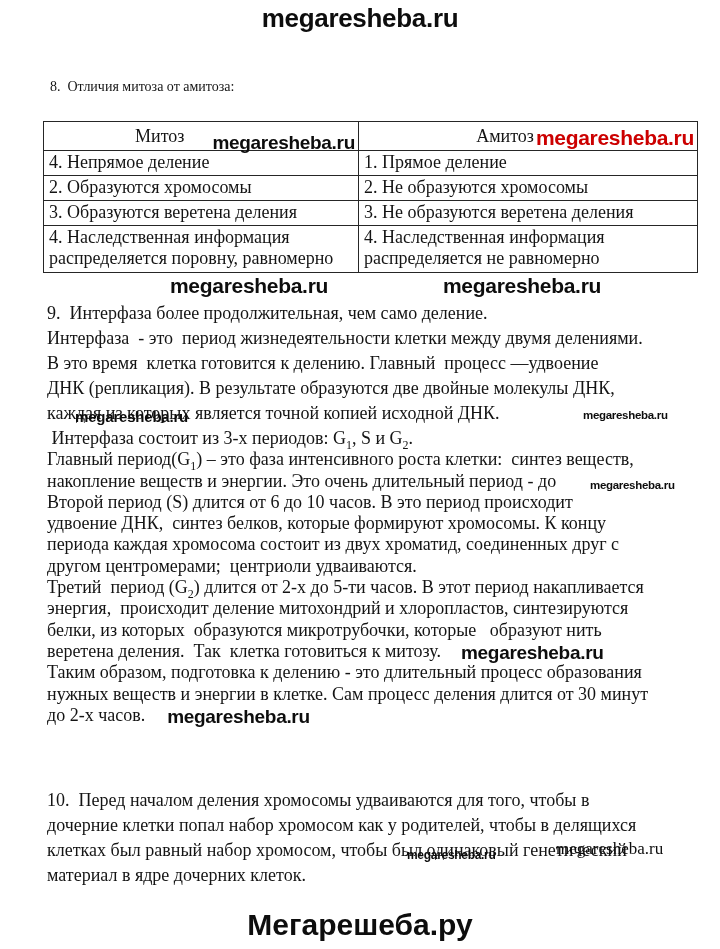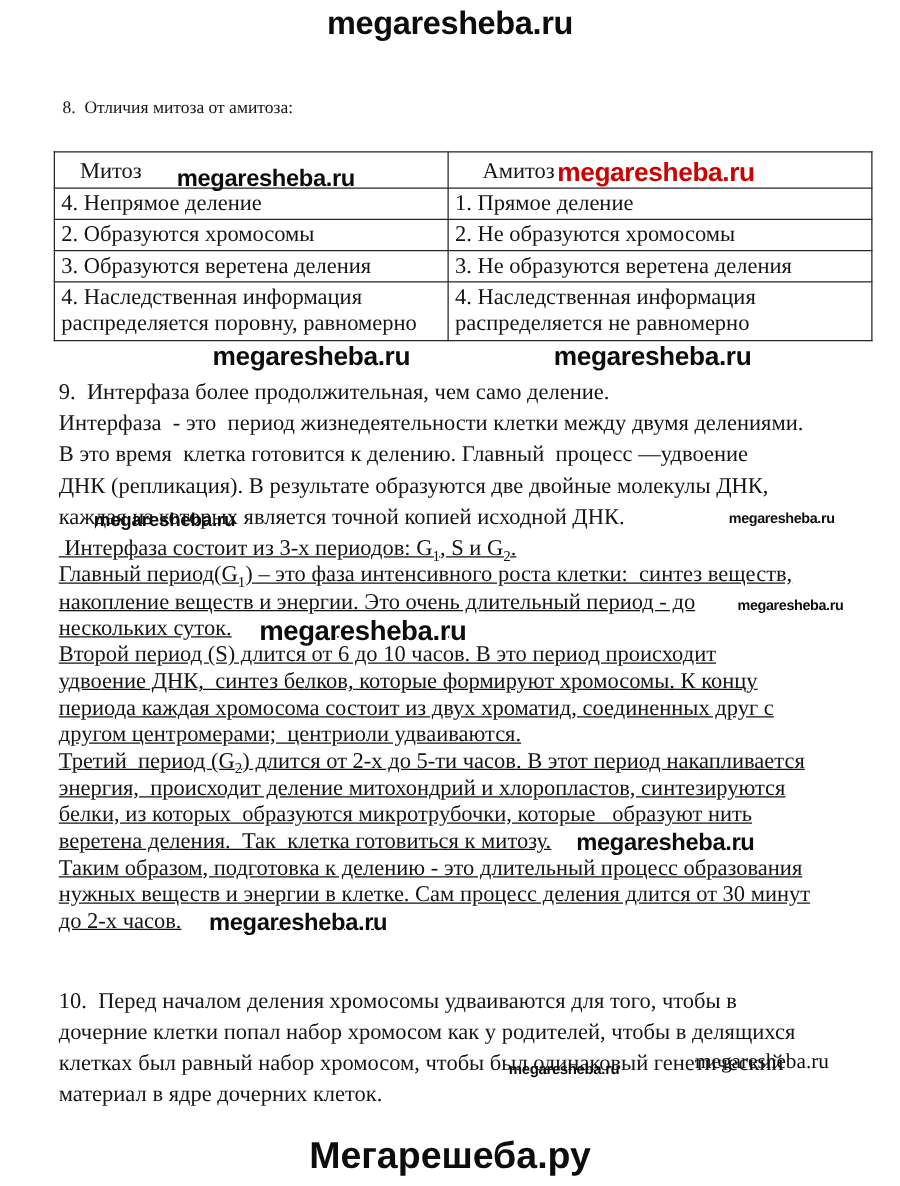--- a/index.html
+++ b/index.html
@@ -36,36 +36,36 @@
   }
   .cmp-table th, .cmp-table td {
     border:1.6px solid #262626;
     font-weight:normal;
     text-align:left;
     vertical-align:top;
     padding:1px 3px 1px 5px;
     line-height:21px;
     overflow:visible;
   }
-  .cmp-table th { text-align:left; height:26px; white-space:nowrap; vertical-align:middle; }
+  .cmp-table th { text-align:right; height:26px; white-space:nowrap; vertical-align:middle; }
   .cmp-table col.c1 { width:315px; }
   .cmp-table col.c2 { width:339px; }
   .cmp-table td { height:22px; }
   .cmp-table tr.last td { height:44px; }
   th.h-left  { padding-left:20px; }
   th.h-right { padding-left:27px; }
   .thwm-l { font-size:19px; line-height:0; position:relative; top:7px; margin-left:28px; }
   .thwm-r { font-size:21px; line-height:0; position:relative; top:3px; margin-left:2px; color:#cc0000; }
 
   
   .tblock { position:absolute; left:47px; width:668px; font-size:18px; }
   .ln { white-space:pre; }
   #blockA { top:301px; }
   #blockA .ln { height:25px; line-height:25px; }
-  #blockB { top:428px;text-decoration:underline; }
+  #blockB { top:428px; }
   #blockB .ln { height:21.3px; line-height:21.3px; }
   #blockC { top:788px; }
   #blockC .ln { height:25px; line-height:25px; }
   sub { font-size:12px; line-height:0; }
 
   
   .wm-inl { line-height:0; position:relative; }
   .wm-sutok   { font-size:22px; margin-left:22px; top:4px; }
   .wm-mitozu  { font-size:19px; margin-left:20px; top:2px; }
   .wm-chasov  { font-size:19px; margin-left:22px; top:2px; }
@@ -133,21 +133,20 @@
 </div>
 
 <span class="wm wm-abs wm-c">megaresheba.ru</span>
 <span class="wm wm-abs wm-d">megaresheba.ru</span>
 <span class="wm wm-abs wm-e">megaresheba.ru</span>
 
 <div id="blockB" class="tblock">
   <div class="ln"><span> Интерфаза состоит из 3-х периодов: G</span><sub>1</sub><span>, S и G</span><sub>2</sub><span>.</span></div>
   <div class="ln"><span>Главный период(G</span><sub>1</sub><span>) – это фаза интенсивного роста клетки:  синтез веществ,</span></div>
   <div class="ln">накопление веществ и энергии. Это очень длительный период - до</div>
-  <div class="ln"><span>нескольких суток.</span><span class="wm wm-inl wm-sutok">megaresheba.ru</span></div>
   <div class="ln">Второй период (S) длится от 6 до 10 часов. В это период происходит</div>
   <div class="ln">удвоение ДНК,  синтез белков, которые формируют хромосомы. К концу</div>
   <div class="ln">периода каждая хромосома состоит из двух хроматид, соединенных друг с</div>
   <div class="ln">другом центромерами;  центриоли удваиваются.</div>
   <div class="ln"><span>Третий  период (G</span><sub>2</sub><span>) длится от 2-х до 5-ти часов. В этот период накапливается</span></div>
   <div class="ln">энергия,  происходит деление митохондрий и хлоропластов, синтезируются</div>
   <div class="ln">белки, из которых  образуются микротрубочки, которые   образуют нить</div>
   <div class="ln"><span>веретена деления.  Так  клетка готовиться к митозу.</span><span class="wm wm-inl wm-mitozu">megaresheba.ru</span></div>
   <div class="ln">Таким образом, подготовка к делению - это длительный процесс образования</div>
   <div class="ln">нужных веществ и энергии в клетке. Сам процесс деления длится от 30 минут</div>

